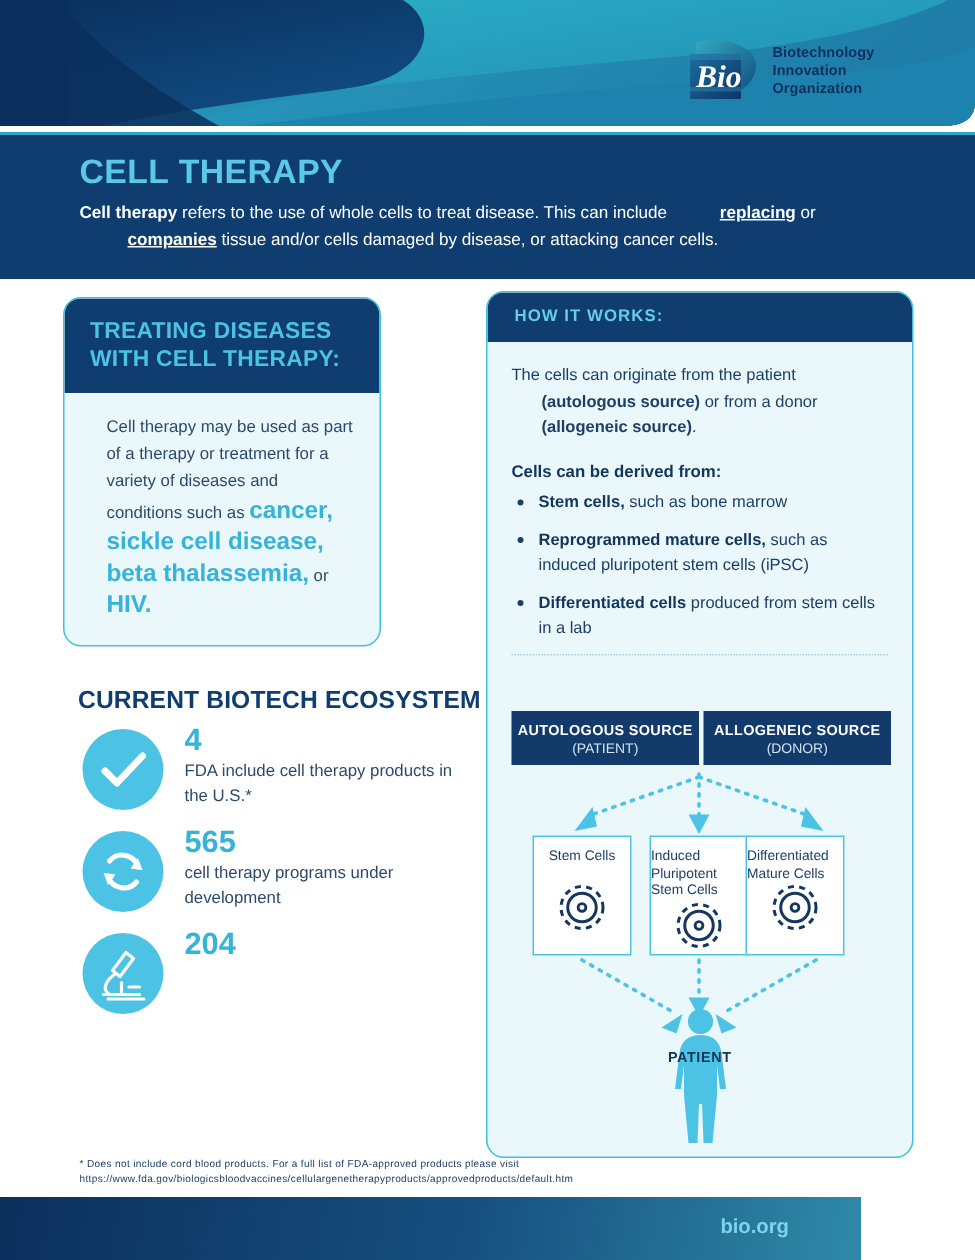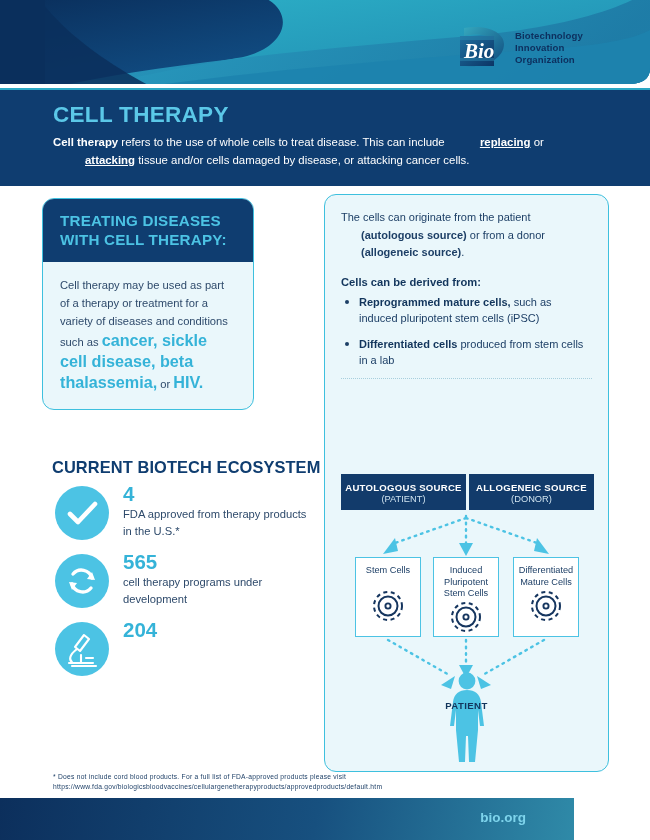--- a/index.html
+++ b/index.html
@@ -67,21 +67,21 @@
     overflow: hidden;
   }
   .card-left-head {
     background: #0f3d70;
     padding: 12px 17px 13px 17px;
   }
   .card-left-head .t {
     color: #4cc3e4; font-size: 15.2px; font-weight: bold;
     line-height: 19px; letter-spacing: 0.2px;
   }
-  .card-left-body { padding: 14px 17px 16px 17px; }
+  .card-left-body { padding: 14px 17px 16px 17px; margin-left: 11px; }
   .p-intro {
     color: #2e4a6b; font-size: 11.2px; line-height: 18px;
   }
   .p-intro .dz {
     color: #35b3d8; font-weight: bold; font-size: 16.2px;
     line-height: 20px;
   }
   .p-cells {
     margin-top: 15px;
     color: #2e4a6b; font-size: 11.2px; line-height: 18px;
@@ -177,26 +177,26 @@
   .cellbox {
     position: absolute; width: 66px; height: 80px;
     border: 1.8px solid #4cc3e4;
     background: #ffffff;
     display: flex; flex-direction: column;
     align-items: center;
   }
   .cellbox .cap {
     margin-top: 7px;
     color: #1d3f66; font-size: 9.2px; line-height: 11.5px;
-    text-align: center; font-weight: normal;
+    font-weight: normal;
   }
   .cellbox .cellicon { margin-top: auto; margin-bottom: 9px; }
   #cellbox-0 { left: 30px; top: 47px; }
   #cellbox-1 { left: 108px; top: 47px; }
-  #cellbox-2 { left: 188px; top: 47px; }
+  #cellbox-2 { left: 172px; top: 47px; }
 
   .patient-wrap {
     position: absolute; left: 112px; top: 160px;
     width: 60px; height: 95px;
   }
   .patient-label {
     position: absolute; left: 99px; top: 190px; width: 85px;
     text-align: center;
     color: #12355c; font-size: 9.6px; font-weight: bold;
     letter-spacing: 0.4px; z-index: 6;
@@ -276,21 +276,21 @@
       <div>Biotechnology</div>
       <div>Innovation</div>
       <div>Organization</div>
     </div>
   </div>
 </div>
 
 <div class="headband">
   <div class="rule"></div>
   <div class="page-title">CELL THERAPY</div>
-  <div class="page-desc"><b>Cell therapy</b> refers to the use of whole cells to treat disease. This can include <u>replacing</u> or <u>attacking</u> tissue and/or cells damaged by disease, or attacking cancer cells.</div>
+  <div class="page-desc"><b>Cell therapy</b> refers to the use of whole cells to treat disease. This can include <u>replacing</u> or <u>companies</u> tissue and/or cells damaged by disease, or attacking cancer cells.</div>
 </div>
 
 <div class="bodyarea">
 
   <div class="card-left">
     <div class="card-left-head">
       <div class="t">TREATING DISEASES</div>
       <div class="t">WITH CELL THERAPY:</div>
     </div>
     <div class="card-left-body">
@@ -300,21 +300,21 @@
 
   <div class="eco-title">CURRENT BIOTECH ECOSYSTEM</div>
 
   <div class="stat" id="stat-0">
     <div class="bubble">
       <svg width="54" height="54" viewBox="0 0 54 54">
         <path d="M15 28 L23 36 L40 18" stroke="#ffffff" stroke-width="4.6" fill="none" stroke-linecap="round" stroke-linejoin="round"></path>
       </svg>
     </div>
     <div class="num">4</div>
-    <div class="lbl">FDA approved from therapy products in the U.S.*</div>
+    <div class="lbl">FDA include cell therapy products in the U.S.*</div>
   </div>
 
   <div class="stat" id="stat-1">
     <div class="bubble">
       <svg width="54" height="54" viewBox="0 0 54 54">
         <path d="M18 20 A11 11 0 0 1 37 24" stroke="#ffffff" stroke-width="3.4" fill="none" stroke-linecap="round"></path>
         <path d="M36 34 A11 11 0 0 1 17 30" stroke="#ffffff" stroke-width="3.4" fill="none" stroke-linecap="round"></path>
         <path d="M37 18 L40 26 L32 25 Z" fill="#ffffff"></path>
         <path d="M17 36 L14 28 L22 29 Z" fill="#ffffff"></path>
       </svg>
@@ -333,24 +333,31 @@
           <path d="M14 41 L38 41"></path>
           <path d="M17 44 L41 44"></path>
           <path d="M31 36 L38 36"></path>
         </g>
       </svg>
     </div>
     <div class="num">204</div>
   </div>
 
   <div class="card-right">
+    <div class="card-right-head">
+      <div class="t">HOW IT WORKS:</div>
+    </div>
     <div class="card-right-body">
       <div class="rp">The cells can originate from the patient <b>(autologous source)</b> or from a donor <b>(allogeneic source)</b>.</div>
       <div class="rp-head">Cells can be derived from:</div>
       <div class="bullets">
+        <div class="bullet">
+          <span class="dot"></span>
+          <span><b>Stem cells,</b> such as bone marrow</span>
+        </div>
         <div class="bullet">
           <span class="dot"></span>
           <span><b>Reprogrammed mature cells,</b> such as induced pluripotent stem cells (iPSC)</span>
         </div>
         <div class="bullet">
           <span class="dot"></span>
           <span><b>Differentiated cells</b> produced from stem cells in a lab</span>
         </div>
       </div>
     </div>

